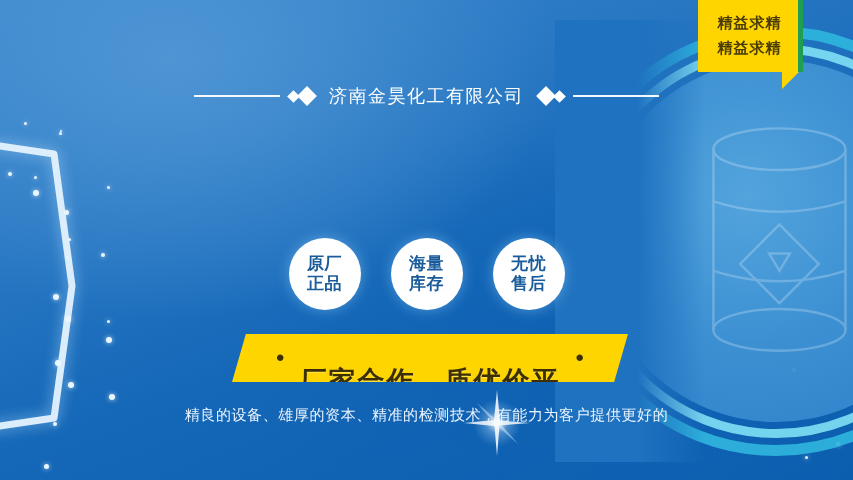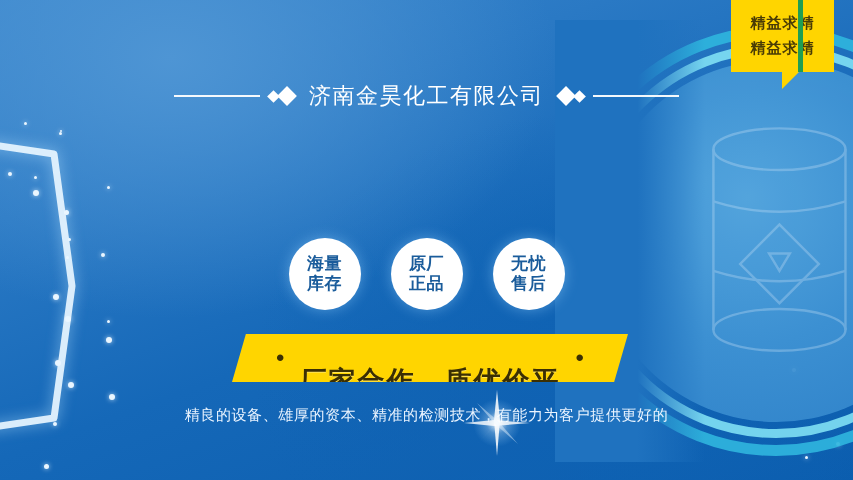--- a/index.html
+++ b/index.html
@@ -28,37 +28,37 @@
   .ring-mid{inset:18px;border:9px solid #7fe0f4;opacity:.9;}
   .ring-inner-fill{inset:34px;border-radius:50%;
     background:radial-gradient(circle at 42% 38%, #57a8df 0%, #3f93d4 48%, #2f82c9 100%);
     opacity:.95;overflow:hidden;}
   .drum{position:absolute;left:18%;top:14%;width:66%;height:72%;opacity:.30;}
   .drum svg{width:100%;height:100%;}
   .ring-mask{position:absolute;left:-6px;top:-6px;width:150px;height:442px;
     background:linear-gradient(90deg,#1f72bf 0%, #1f72bf 55%, rgba(31,114,191,0) 100%);}
 
   
-  .badge-tr{position:absolute;left:731px;top:0;width:103px;height:72px;
+  .badge-tr{position:absolute;left:698px;top:0;width:103px;height:72px;
     background:#FFD500;display:flex;flex-direction:column;align-items:center;
     justify-content:center;gap:8px;}
   .badge-tr span{color:#4a3c05;font-size:15px;font-weight:bold;letter-spacing:1px;line-height:1.12;}
   .badge-tr-edge{position:absolute;left:798px;top:0;width:5px;height:72px;background:#1f9e52;}
   .badge-tr-tail{position:absolute;left:782px;top:72px;width:0;height:0;
     border-left:17px solid #FFD500;border-bottom:17px solid transparent;}
 
   
   .company-row{position:absolute;left:0;right:0;top:80px;height:32px;
     display:flex;align-items:center;justify-content:center;gap:9px;}
   .cline{width:86px;height:2px;background:#ffffff;opacity:.95;}
   .dia-grp{display:flex;align-items:center;gap:2px;}
   .dia{background:#ffffff;transform:rotate(45deg);}
   .dia.sm{width:9px;height:9px;}
   .dia.lg{width:14px;height:14px;}
-  .company-name{color:#ffffff;font-size:22px;letter-spacing:1.5px;padding:0 6px;white-space:nowrap;}
+  .company-name{color:#ffffff;font-size:18px;letter-spacing:1.5px;padding:0 6px;white-space:nowrap;}
 
   
   .title{position:absolute;left:0;right:0;top:128px;text-align:center;
     color:#ffffff;font-size:78px;font-weight:bold;letter-spacing:4px;line-height:1;
     text-shadow:0 0 26px rgba(120,200,255,.55), 0 3px 8px rgba(0,40,90,.45);
     white-space:nowrap;}
 
   
   .feats{position:absolute;left:0;right:0;top:238px;display:flex;justify-content:center;gap:30px;}
   .feat{width:72px;height:72px;border-radius:50%;background:#ffffff;
@@ -152,26 +152,26 @@
     <span class="dia-grp">
       <span class="dia lg"></span>
       <span class="dia sm"></span>
     </span>
     <span class="cline"></span>
   </div>
 
 
   <div class="feats">
     <div class="feat">
+      <span>原厂</span>
+      <span>正品</span>
+    </div>
+    <div class="feat">
       <span>海量</span>
       <span>库存</span>
-    </div>
-    <div class="feat">
-      <span>原厂</span>
-      <span>正品</span>
     </div>
     <div class="feat">
       <span>无忧</span>
       <span>售后</span>
     </div>
   </div>
 
   <div class="slogan">
     <span class="slogan-bullet">•</span>
     <span class="slogan-txt">厂家合作　质优价平</span>

